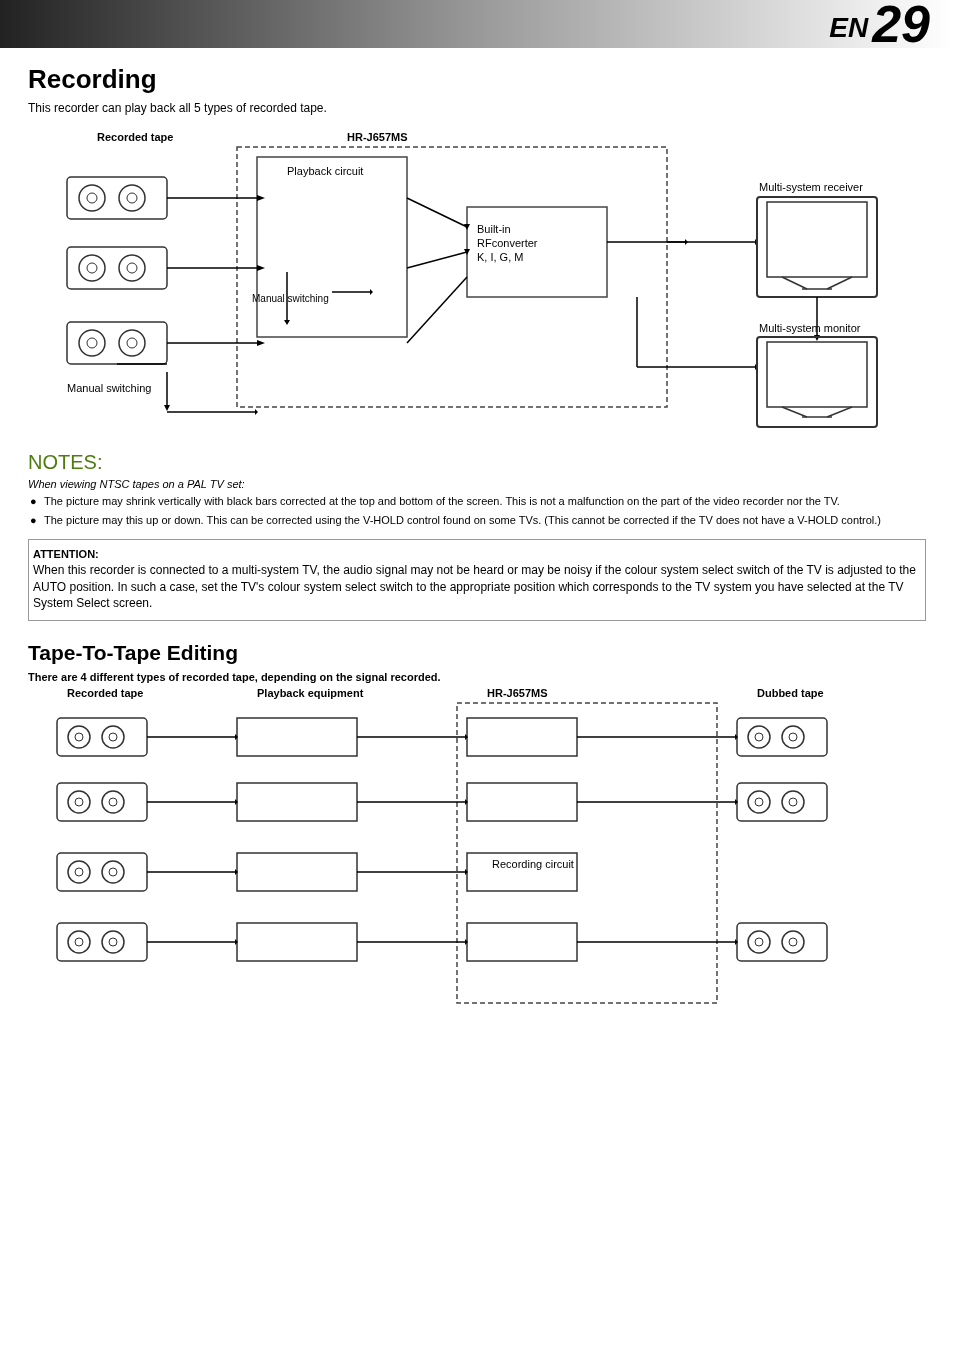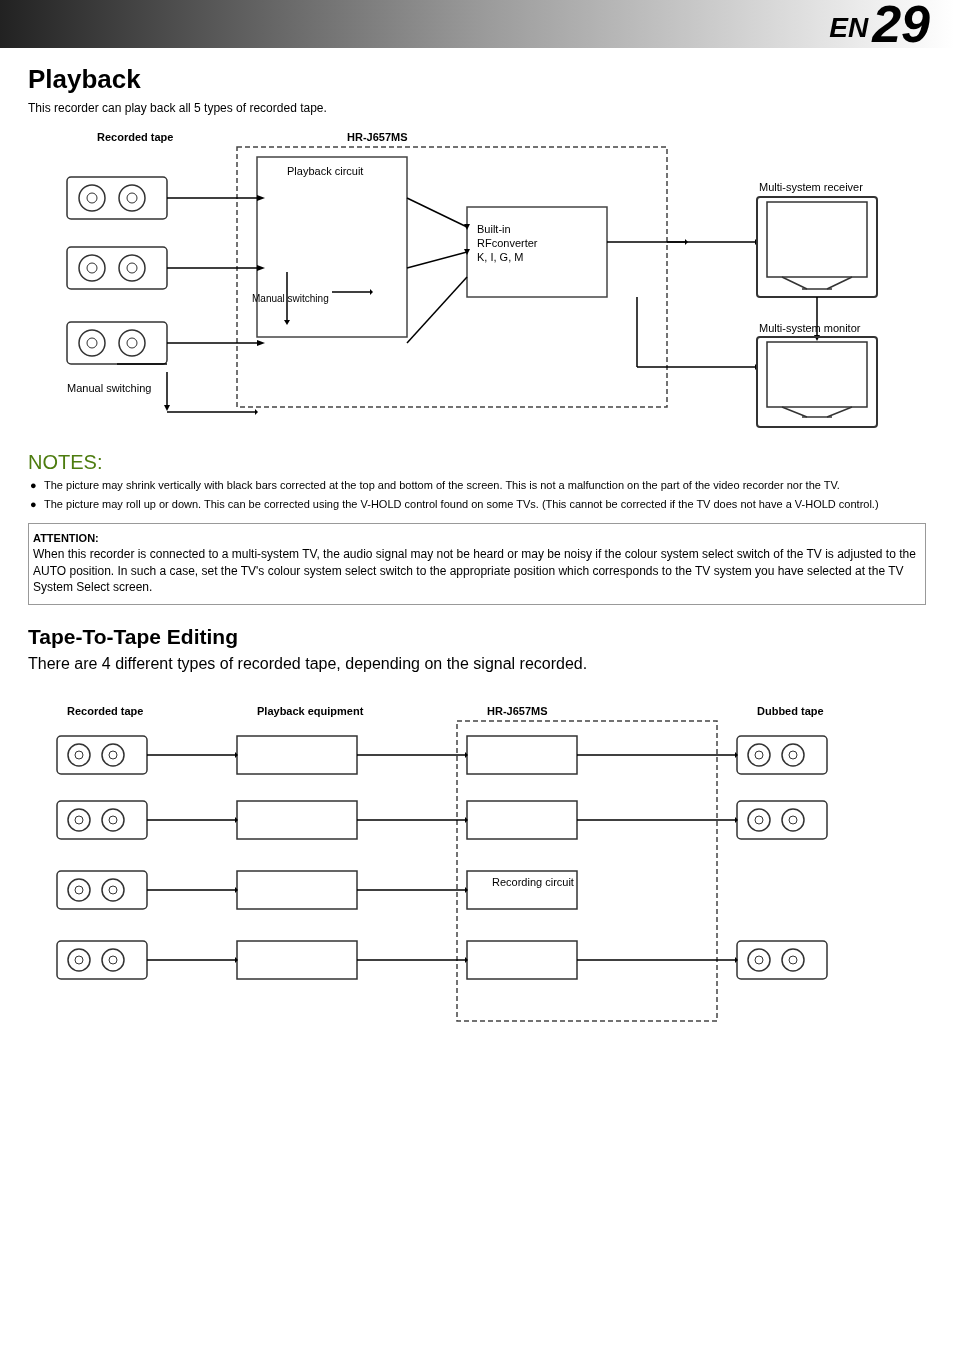--- a/index.html
+++ b/index.html
@@ -114,41 +114,42 @@
     }
 
     
     .section2-title {
       font-size: 21px;
       font-weight: bold;
       margin-bottom: 6px;
       margin-top: 14px;
     }
     .section2-subtitle {
-      font-size: 16px;
-      margin-bottom: 28px;
+      font-size: 11px;
+      margin-bottom: 0;
+      font-weight: bold;
     }
 
     .diagram2-container {
       position: relative;
       width: 100%;
       height: 340px;
     }
   </style>
 </head>
 <body>
 
 <div class="header-bar">
   <span class="header-en">EN</span>
   <span class="header-page-num">29</span>
 </div>
 
 <div class="page-content">
 
-  <h1 class="section-title">Playback</h1>
+  <h1 class="section-title">Recording</h1>
   <p class="section-subtitle">This recorder can play back all 5 types of recorded tape.</p>
 
   <div class="diagram-container">
     <svg class="diagram-svg" viewBox="0 0 880 310" xmlns="http://www.w3.org/2000/svg">
 
       <text x="60" y="14" font-family="Arial" font-size="11" font-weight="bold">Recorded tape</text>
       <text x="310" y="14" font-family="Arial" font-size="11" font-weight="bold">HR-J657MS</text>
 
       <rect x="200" y="20" width="430" height="260" fill="none" stroke="#444" stroke-width="1.5" stroke-dasharray="5,3"></rect>
 
@@ -234,23 +235,24 @@
       <line x1="130" y1="245" x2="130" y2="280" stroke="#000" stroke-width="1.5"></line>
       <line x1="80" y1="237" x2="130" y2="237" stroke="#000" stroke-width="1.5"></line>
       <polygon points="127,278 130,284 133,278" fill="#000"></polygon>
 
       <line x1="130" y1="285" x2="220" y2="285" stroke="#000" stroke-width="1.5"></line>
       <polygon points="218,282 221,285 218,288" fill="#000"></polygon>
     </svg>
   </div>
 
   <h2 class="notes-title">NOTES:</h2>
+  <p class="notes-subtitle">When viewing NTSC tapes on a PAL TV set:</p>
   <ul class="notes-list">
     <li>The picture may shrink vertically with black bars corrected at the top and bottom of the screen. This is not a malfunction on the part of the video recorder nor the TV.</li>
-    <li>The picture may roll up or down. This can be corrected using the V-HOLD control found on some TVs. (This cannot be corrected if the TV does not have a V-HOLD control.)</li>
+    <li>The picture may this up or down. This can be corrected using the V-HOLD control found on some TVs. (This cannot be corrected if the TV does not have a V-HOLD control.)</li>
   </ul>
 
   <div class="attention-box">
     <p class="attention-title">ATTENTION:</p>
     <p class="attention-text">When this recorder is connected to a multi-system TV, the audio signal may not be heard or may be noisy if the colour system select switch of the TV is adjusted to the AUTO position. In such a case, set the TV's colour system select switch to the appropriate position which corresponds to the TV system you have selected at the TV System Select screen.</p>
   </div>
 
   <h1 class="section2-title">Tape-To-Tape Editing</h1>
   <p class="section2-subtitle">There are 4 different types of recorded tape, depending on the signal recorded.</p>
 

